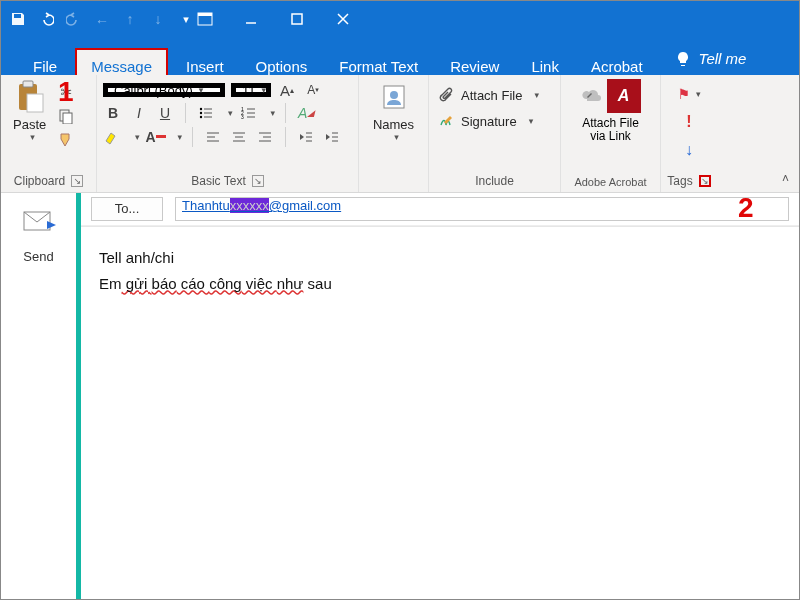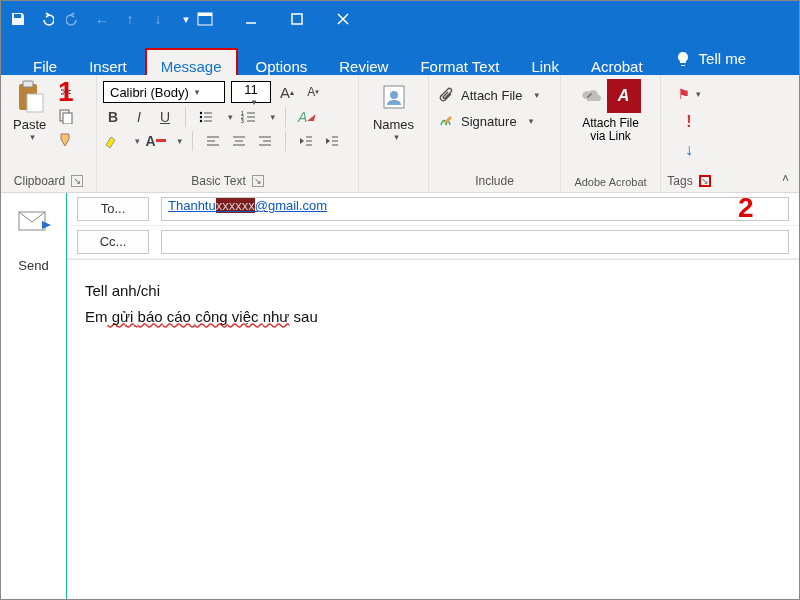--- a/index.html
+++ b/index.html
@@ -41,49 +41,49 @@
   .rtab { padding: 8px 14px 0; cursor: default; }
   .rtab.file { font-weight: 400; }
   .rtab.active {
     background: #f3f2f1;
     color: #1272d2;
     border: 2px solid #d40202;
     border-bottom: none;
     position: relative;
     z-index: 2;
   }
-  .tellme { display:flex; align-items:center; gap:8px; padding:8px 14px; }
+  .tellme { display:flex; align-items:center; gap:8px; padding:8px 14px;font-style:italic; }
   .bulb { width:16px; height:16px; }
   
   .ribbon {
     background: #f3f2f1;
     border-bottom: 1px solid #d8d8d8;
     height: 118px;
     display: flex;
     position: relative;
   }
   .grp { border-right: 1px solid #e1e1e1; padding: 4px 6px 2px; display:flex; flex-direction:column; justify-content:space-between; }
   .grp .grp-main { display:flex; align-items:flex-start; gap:4px; }
   .grp-label { font-size: 12px; color:#555; text-align:center; display:flex; justify-content:center; align-items:center; gap:6px; padding-bottom:2px; }
   .dlaunch { width:12px; height:12px; border:1px solid #999; display:inline-flex; align-items:center; justify-content:center; font-size:9px; color:#666; }
   .bigbtn { display:flex; flex-direction:column; align-items:center; justify-content:flex-end; padding:2px 6px; font-size:13px; color:#262626; }
   .bigbtn .ico { width:32px; height:32px; display:flex; align-items:center; justify-content:center; margin-bottom:4px; }
   .smallstack { display:flex; flex-direction:column; gap:6px; padding-top:4px; }
   .smallbtn { width:20px; height:18px; display:flex; align-items:center; justify-content:center; font-size:14px; color:#444; }
   .row { display:flex; align-items:center; gap:6px; }
-  .fontcombo { border:1px solid #000000; background:#fff; height:22px; display:flex; align-items:center; padding:0 6px; font-size:13px; }
+  .fontcombo { border:5px solid #000000; background:#fff; height:14px; display:flex; align-items:center; padding:0 6px; font-size:13px; }
   .dd { font-size:9px; color:#555; margin-left:6px; }
   .sep { width:1px; background:#d0d0d0; height:70px; margin:0 4px; }
   .attach-line { display:flex; align-items:center; gap:6px; font-size:13px; color:#262626; padding:2px 4px; }
   .adobe { width:34px; height:34px; background:#a80f1a; display:flex; align-items:center; justify-content:center; color:#fff; font-weight:bold; font-size:16px; font-style:italic; }
   .collapse { position:absolute; right:10px; bottom:6px; font-size:12px; color:#555; }
   .tags-launch { border:2px solid #d40202; padding:2px; }
   
   .compose { display:flex; height: calc(600px - 36px - 38px - 118px); }
-  .sendcol { width:66px; border-right:1px solid #14b8a6; display:flex; flex-direction:column; align-items:center; padding-top:18px; gap:25px; }
+  .sendcol { width:80px; border-right:5px solid #14b8a6; display:flex; flex-direction:column; align-items:center; padding-top:18px; gap:16px; }
   .sendico { width:32px; height:22px; }
   .sendlbl { font-size:13px; color:#333; }
   .fieldswrap { flex:1; display:flex; flex-direction:column; }
   .fieldrow { display:flex; align-items:center; border-bottom:1px solid #eee; padding:4px 10px; gap:12px; }
   .fieldbtn { width:72px; height:24px; border:1px solid #c9c9c9; background:#fdfdfd; font-size:13px; text-align:center; line-height:22px; color:#333; }
   .fieldlbl { width:72px; font-size:13px; color:#555; text-align:left; padding-left:4px; }
   .fieldinput { flex:1; border:1px solid #c9c9c9; height:24px; padding:0 6px; font-size:13px; color:#111; background:#fff; outline:none; }
   .to-val a { color:#0b59c4; text-decoration:underline; }
   .bodyarea { flex:1; padding:18px 18px; font-size:15px; color:#111; line-height:1.7; border-top:1px solid #e6e6e6; }
   .spellw { text-decoration: underline wavy #d33; text-decoration-skip-ink: none; }
@@ -138,25 +138,25 @@
     <span class="win-btn">
       <svg width="14" height="14">
           <path d="M2 2l10 10M12 2 2 12" stroke="#fff" stroke-width="1.5"></path>
         </svg>
     </span>
   </div>
 </div>
 
 <div class="ribbon-tabs">
   <div class="rtab file">File</div>
+  <div class="rtab active">Message</div>
   <div class="rtab">Insert</div>
-  <div class="rtab active">Message</div>
   <div class="rtab">Options</div>
+  <div class="rtab">Format Text</div>
   <div class="rtab">Review</div>
-  <div class="rtab">Format Text</div>
   <div class="rtab">Link</div>
   <div class="rtab">Acrobat</div>
   <div class="tellme">
     <svg class="bulb" viewBox="0 0 16 16">
         <path fill="#fff" d="M8 1a5 5 0 0 0-3 9v2h6v-2a5 5 0 0 0-3-9zM6 14h4v1H6z"></path>
       </svg>
     <span>Tell me</span>
   </div>
 </div>
 
@@ -196,21 +196,21 @@
       </div>
   </div>
 
   <div class="grp" style="width:262px;">
     <div style="display:flex; flex-direction:column; gap:4px; padding-top:2px;">
       <div class="row">
         <div class="fontcombo" style="width:122px;">
             <span>Calibri (Body)</span>
             <span class="dd">▾</span>
           </div>
-        <div class="fontcombo" style="width:40px;flex-direction:column;">
+        <div class="fontcombo" style="width:40px;">
             <span>11</span>
             <span class="dd">▾</span>
           </div>
         <span class="smallbtn" style="font-size:15px;">A<sup style="font-size:8px;">▴</sup></span>
         <span class="smallbtn" style="font-size:12px;">A<sup style="font-size:7px;">▾</sup></span>
       </div>
       <div class="row">
         <span class="smallbtn" style="font-weight:700;">B</span>
         <span class="smallbtn" style="font-style:italic;">I</span>
         <span class="smallbtn" style="text-decoration:underline;">U</span>
@@ -383,26 +383,22 @@
           <path d="M1 1l13 10L27 1" fill="none" stroke="#888"></path>
           <path d="M24 10l9 4-9 4z" fill="#2a6bd4"></path>
         </svg>
     </span>
     <span class="sendlbl">Send</span>
   </div>
   <div class="fieldswrap">
     <div class="fieldrow">
       <div class="fieldbtn">To...</div>
       <div class="fieldinput to-val">
-        <a><span>Thanhtu</span><span style="background:#7f1d1d;color:#ccc;">xxxxxx</span><span>@gmail.com</span></a>
-      </div>
-    </div>
-    <div class="fieldrow">
-      <div class="fieldbtn">Cc...</div>
-      <input class="fieldinput" value="" style="">
+        <a><span>Thanhtu</span><span style="background:#6d28d9;color:#ccc;">xxxxxx</span><span>@gmail.com</span></a>
+      </div>
     </div>
     <div class="bodyarea">
       <div>Tell anh/chi</div>
       <div>
         <span>Em</span><span class="spellw"> gửi </span><span class="spellw">báo</span><span class="spellw"> cáo </span><span class="spellw">công</span><span class="spellw"> việc </span><span class="spellw">như</span><span> sau</span>
       </div>
     </div>
   </div>
 </div>
 

